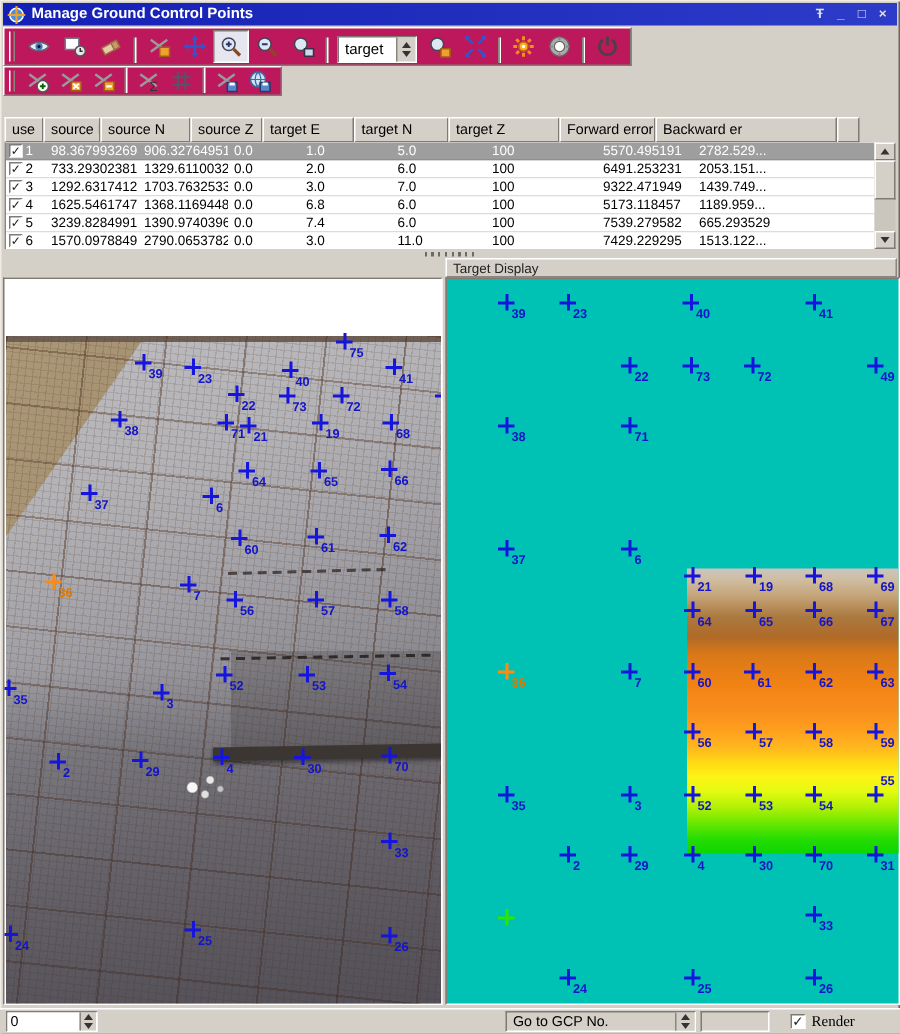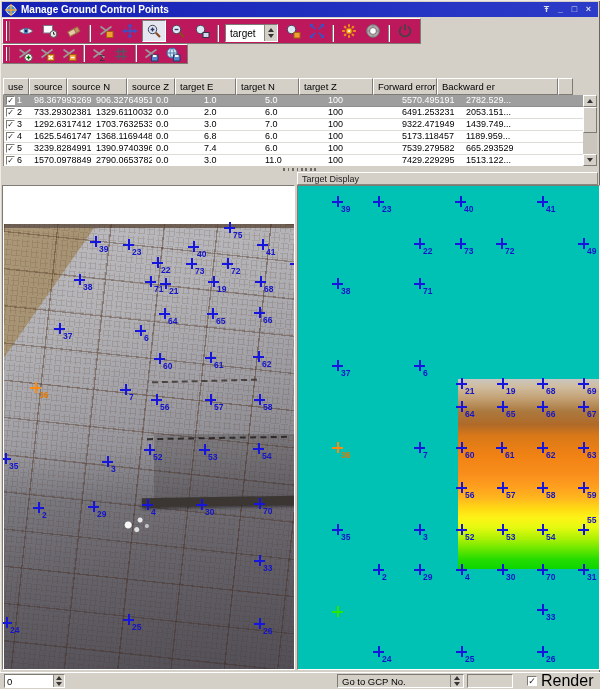--- a/index.html
+++ b/index.html
@@ -139,21 +139,21 @@
                    font-family:"Liberation Sans",sans-serif; }
   #spinbox .spinner { border-left:1px solid #8a867e; }
   #goto-combo { position:absolute; left:337px; top:1px; width:127px; height:14px; display:flex;
                 align-items:center; border:1px solid; border-color:#7e7a74 #fff #fff #7e7a74;
                 background:#d4d0c8; }
   #goto-combo .lbl { flex:1; font-size:9.5px; padding-left:4px; white-space:nowrap; overflow:hidden; }
   #blankpanel { position:absolute; left:467px; top:1px; width:46px; height:14px;
                 border:1px solid; border-color:#7e7a74 #fff #fff #7e7a74; background:#d4d0c8; }
   #render-box { position:absolute; left:527px; top:1px; height:14px; display:flex; align-items:center; }
   #render-box .cb { width:10px; height:10px; font-size:9px; line-height:8px; margin-right:4px; }
-  #render-box .lbl { font-size:16px; }
+  #render-box .lbl { font-size:10px;font-family:Liberation Serif, serif; }
 </style>
 </head>
 <body>
 
 <div class="window">
 
   <div class="titlebar">
     <span class="wicon">
         <svg width="12" height="12" viewBox="0 0 12 12">
           <circle cx="6" cy="6" r="4.5" fill="#4a90d9" stroke="#fff" stroke-width="1"></circle>

